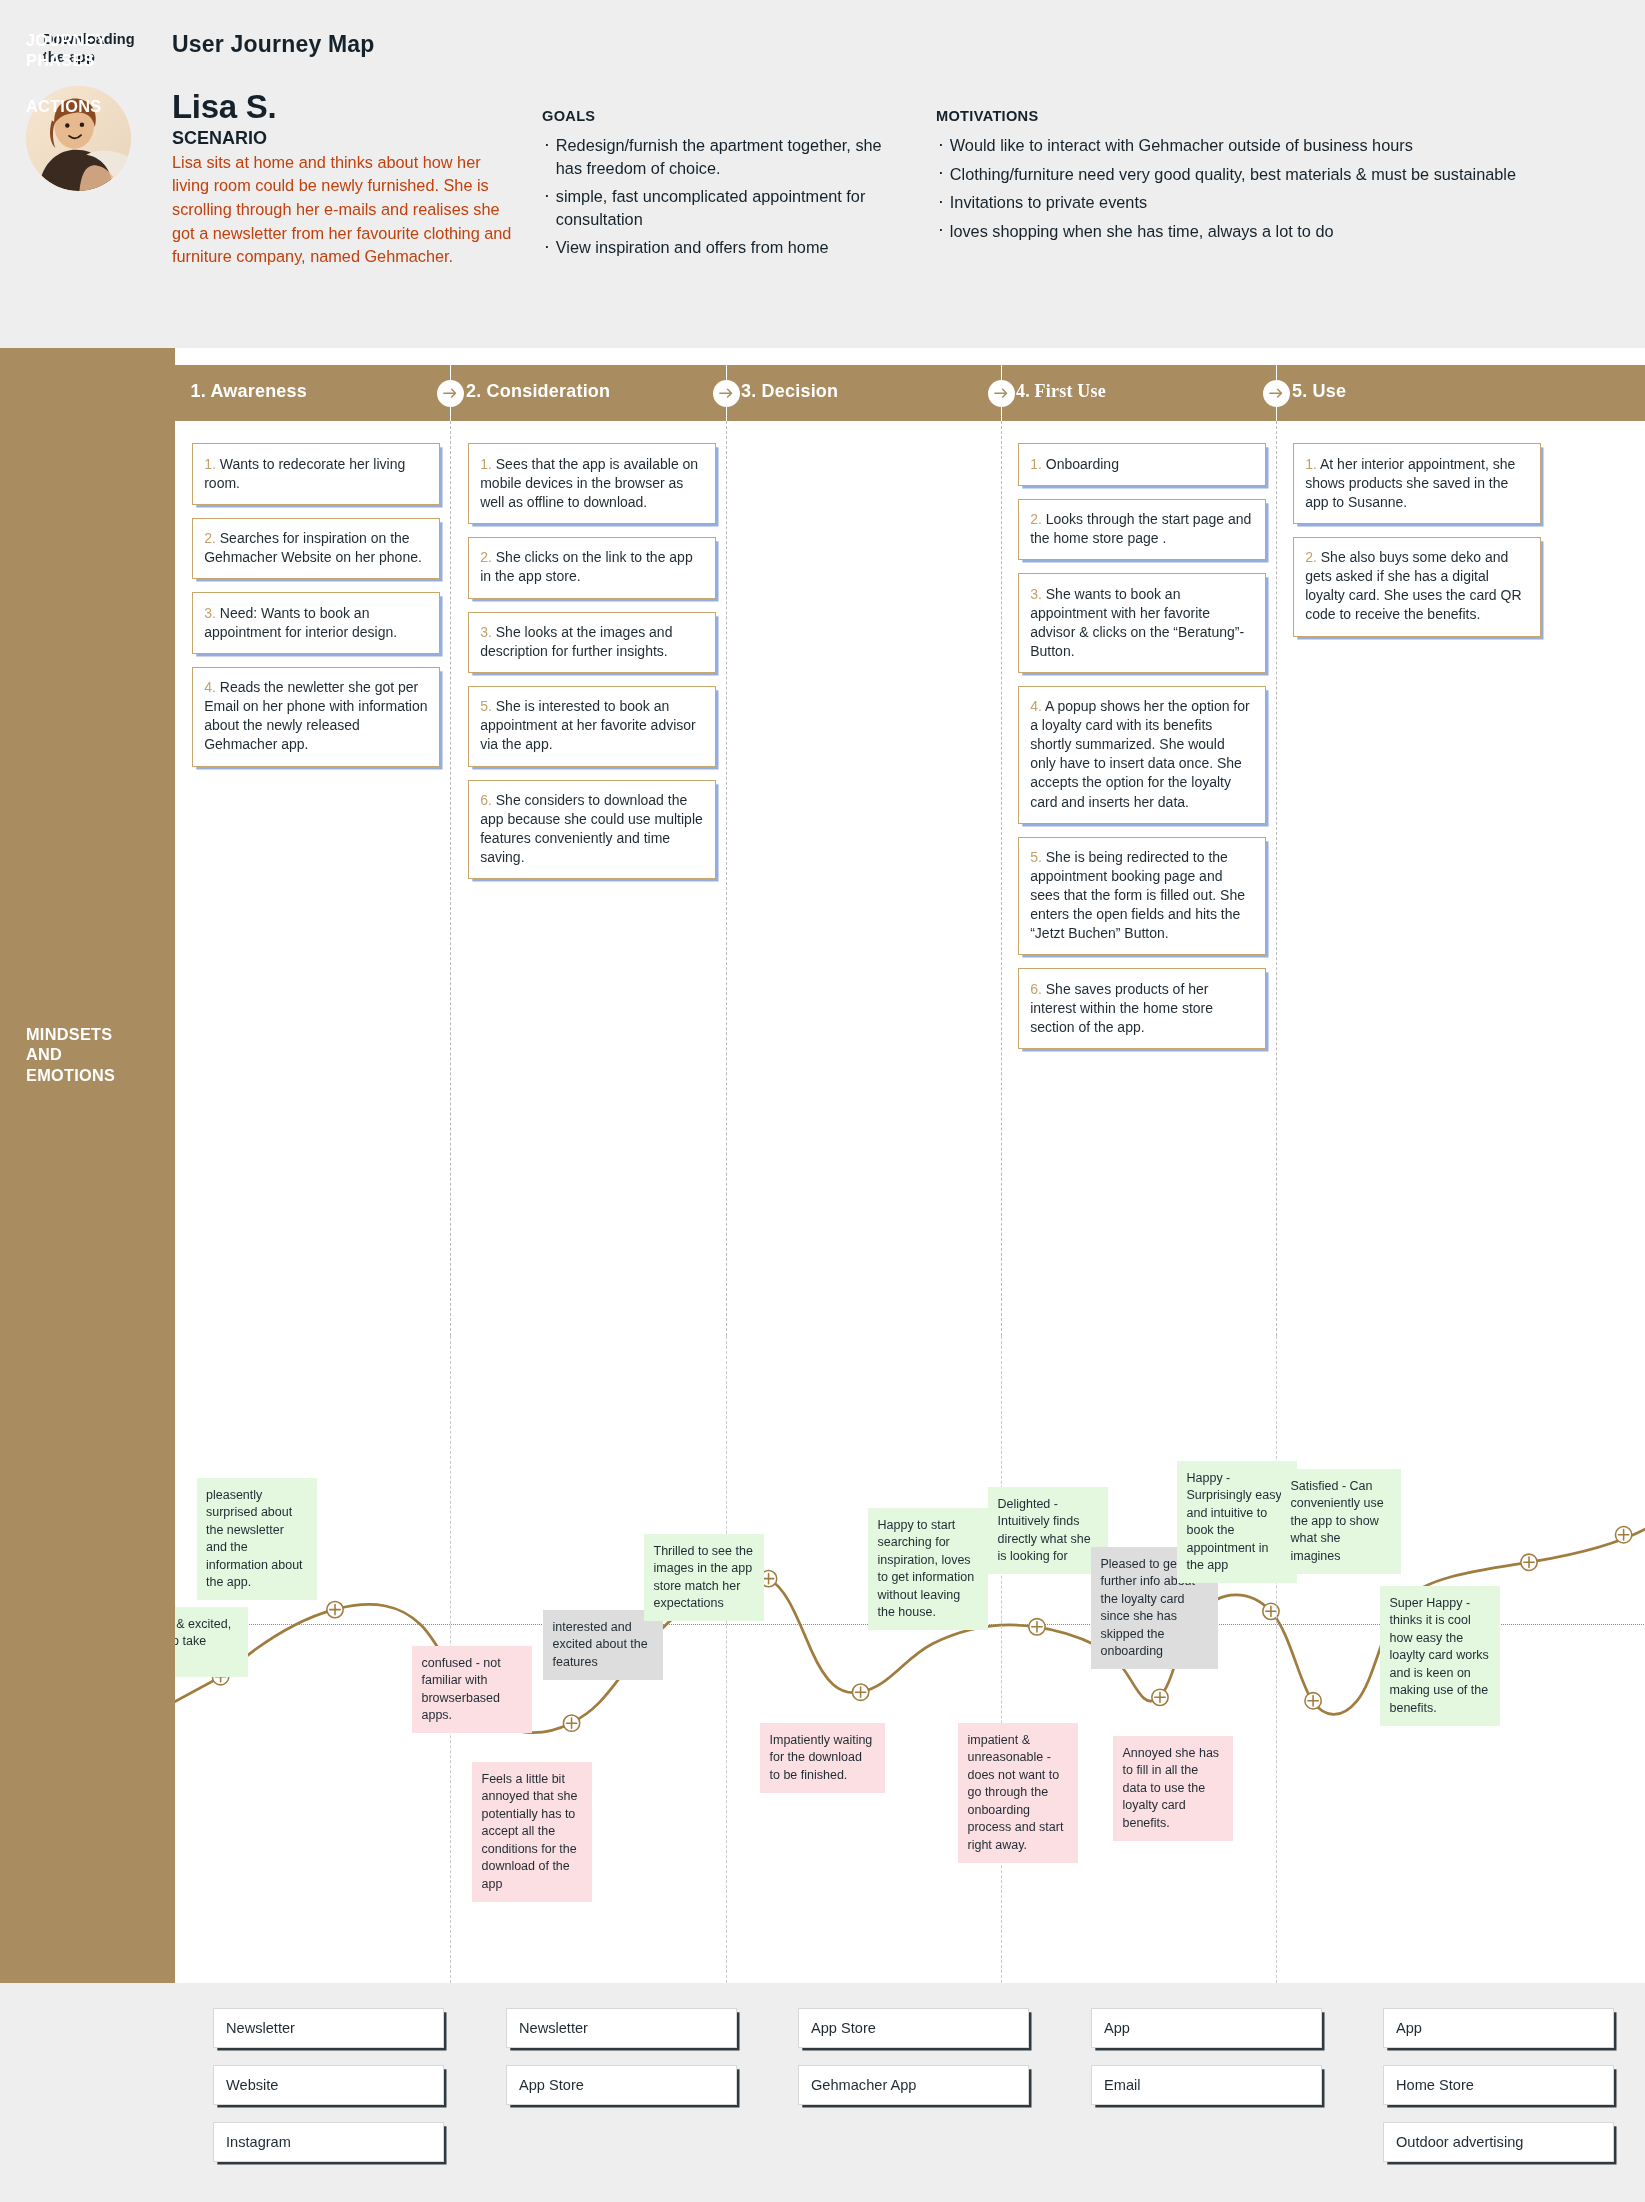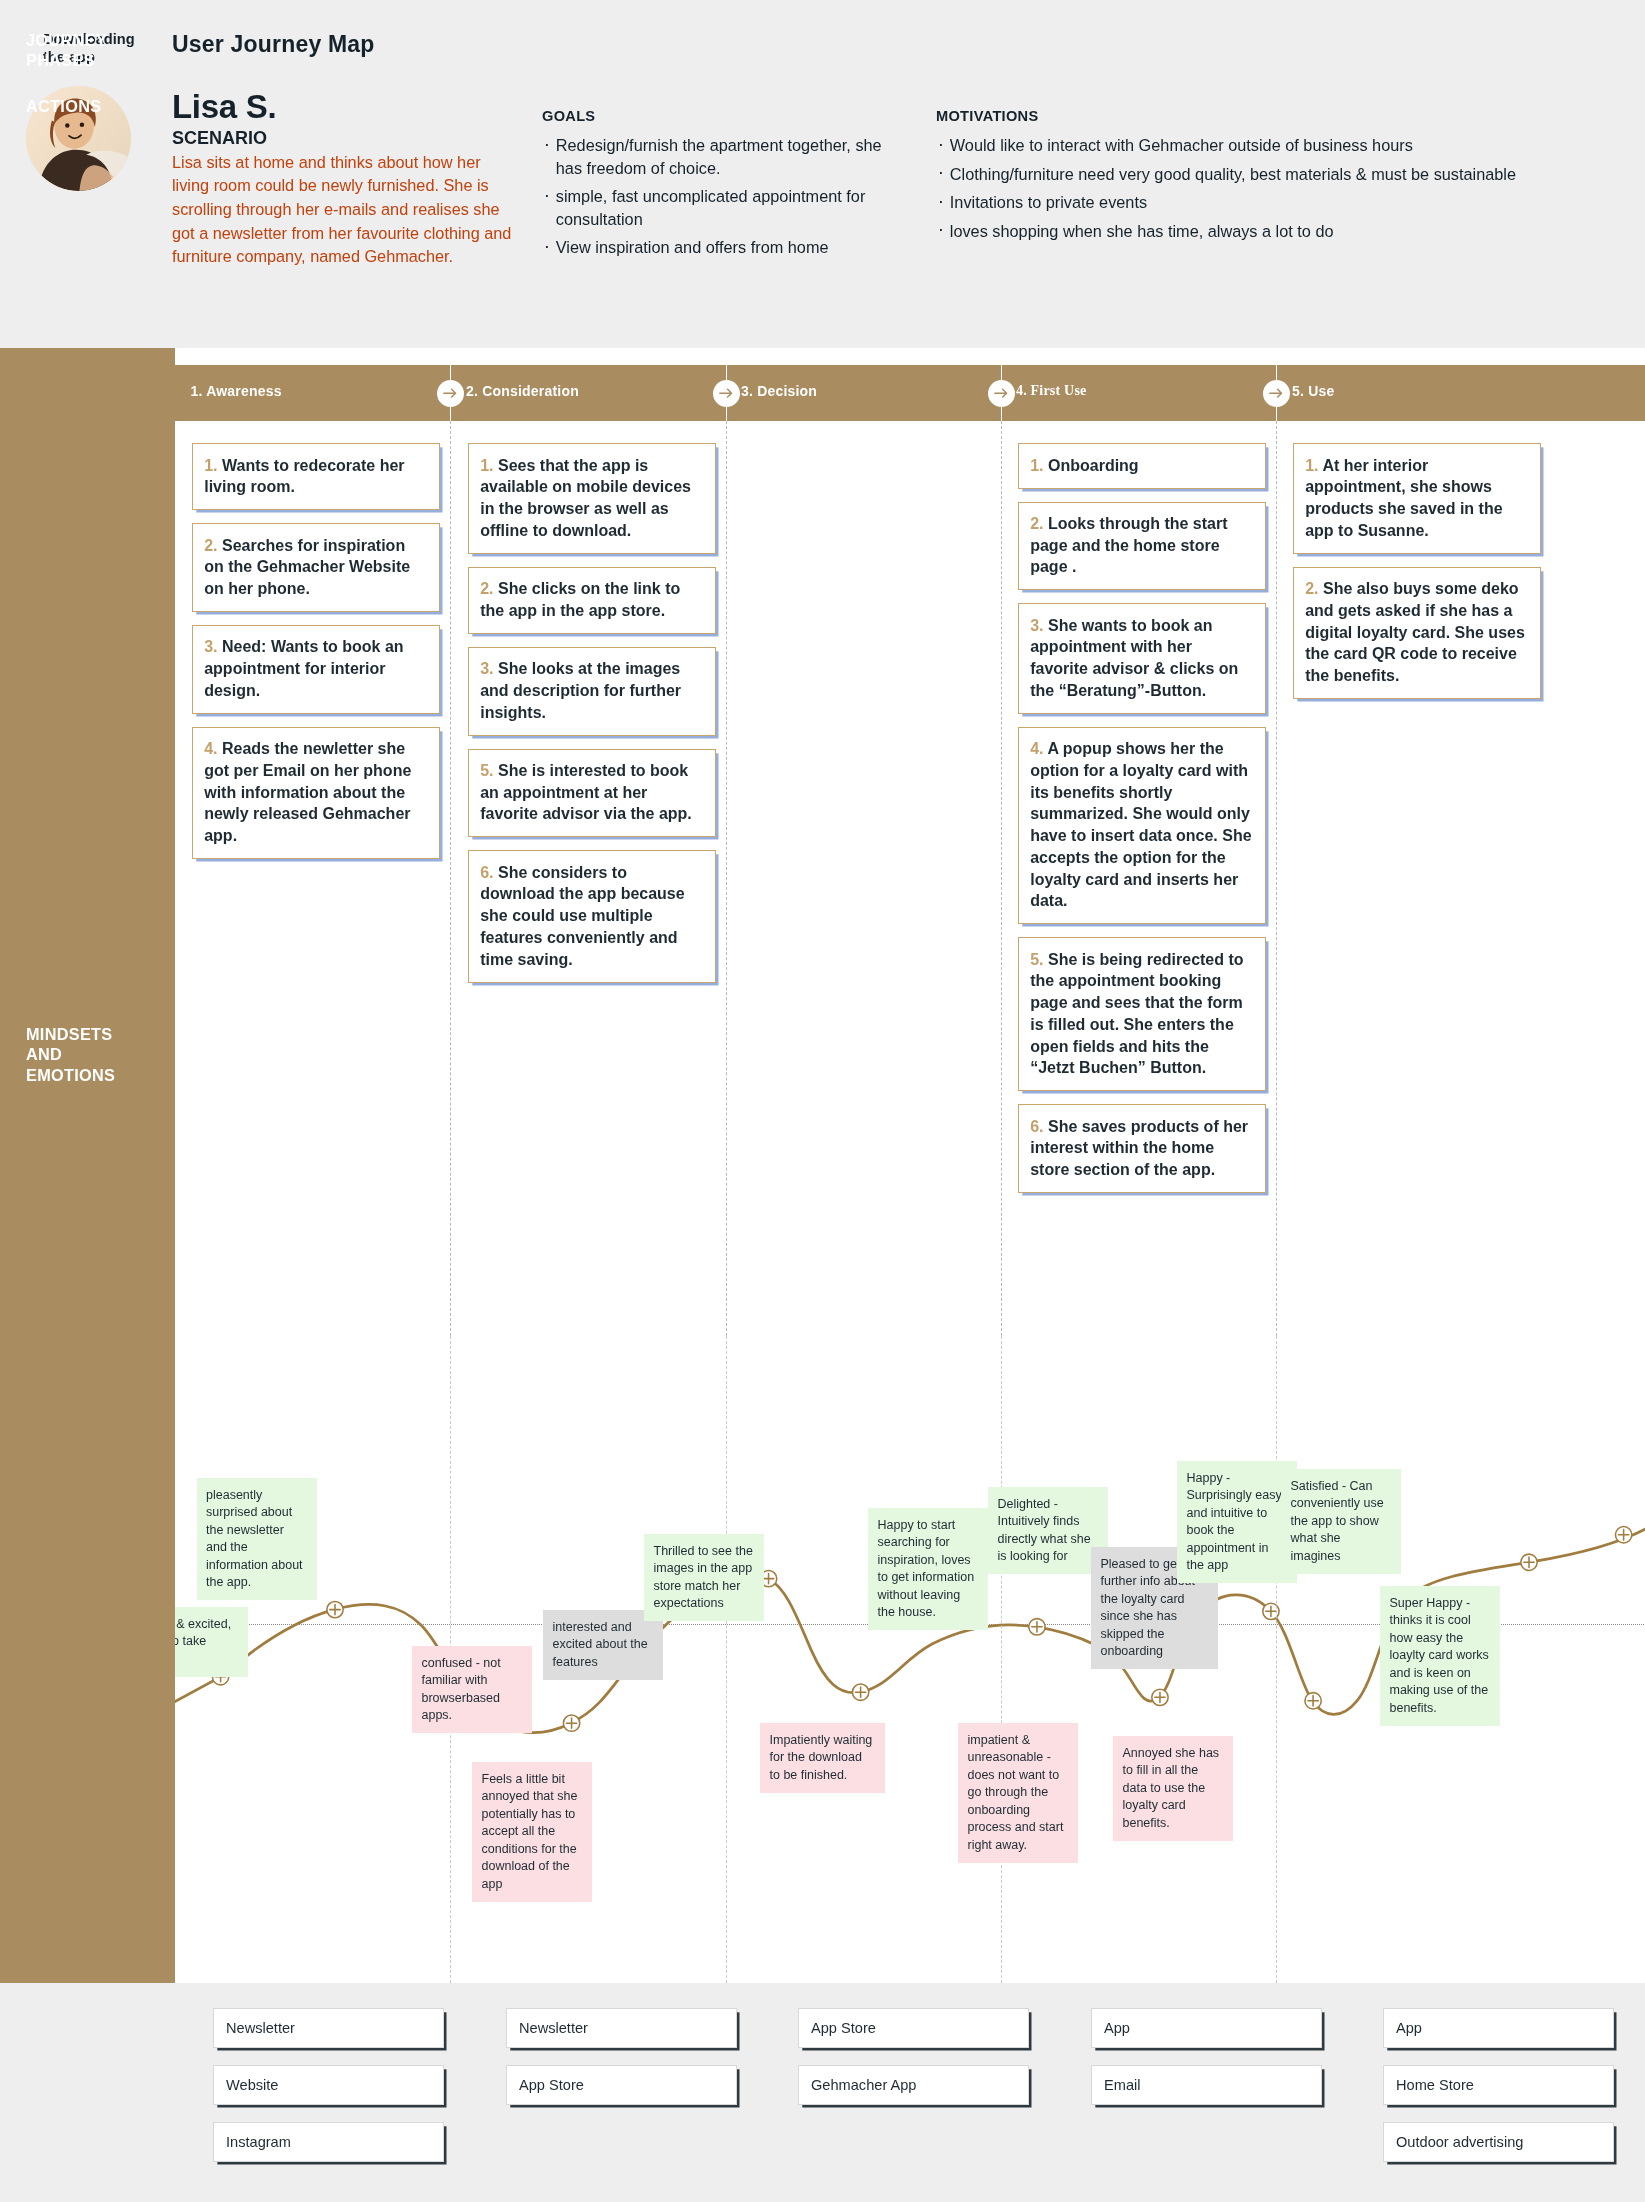--- a/index.html
+++ b/index.html
@@ -67,21 +67,21 @@
   }
 
   
   .phase-band {
     position: absolute; left: 175px; top: 365px; width: 1471px; height: 56px;
     background: #a98c5f;
   }
   .phase {
     position: absolute; top: 0; height: 52px;
     display: flex; align-items: center;
-    color: #ffffff; font-size: 14px; font-weight: 600; letter-spacing: 0.2px;
+    color: #ffffff; font-size: 18px; font-weight: 600; letter-spacing: 0.2px;
   }
   .phase-tick {
     position: absolute; top: 0; width: 0.9px; height: 56px; background: #ffffff;
   }
   .phase-arrow {
     position: absolute; top: 14.6px; width: 27px; height: 27px;
     border-radius: 50%; background: #ffffff;
     display: flex; align-items: center; justify-content: center;
   }
   .phase-arrow svg { display: block; }
@@ -95,21 +95,21 @@
     position: absolute; top: 0; width: 0; height: 915px;
     border-left: 0.9px dashed #b9b9b9;
   }
   .action-col { position: absolute; top: 22.4px; width: 248px; }
   .card {
     position: relative; background: #ffffff;
     border: 0.9px solid #c9a66b;
     box-shadow: 3.4px 3.4px 0 -0.9px #96aede;
     padding: 10.3px 11.2px 11.2px 11.2px;
     margin-bottom: 13px;
-    font-size: 16px; line-height: 1.36; color: #1f2b33; font-weight: bold;
+    font-size: 14px; line-height: 1.36; color: #1f2b33;
   }
   .card .num { color: #c4a06a; }
 
   
   .mind-area {
     position: absolute; left: 175px; top: 1336px; width: 1471px; height: 647px;
     background: #ffffff; overflow: hidden;
   }
   .mid-dotline {
     position: absolute; left: 0; top: 288px; width: 1471px; height: 0;

